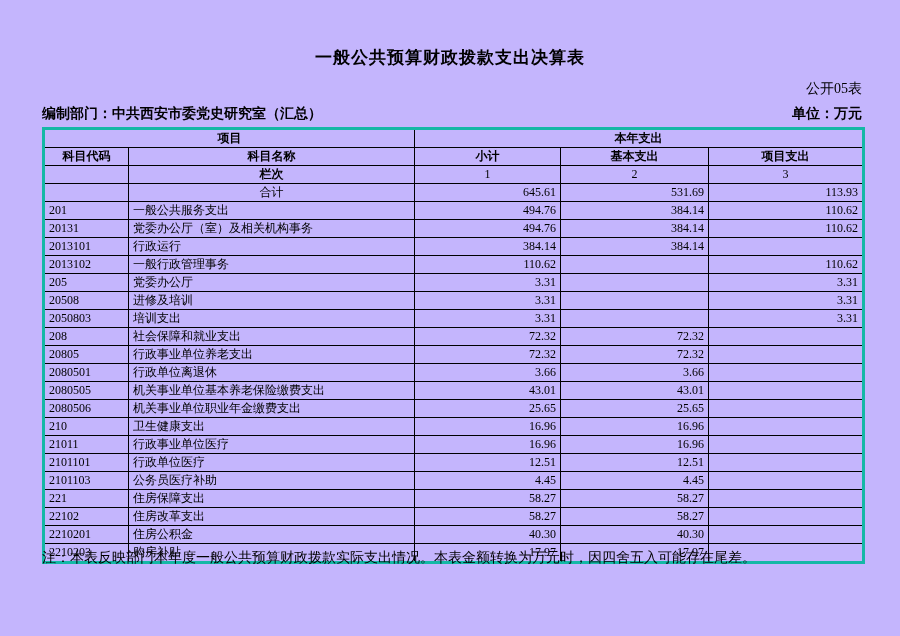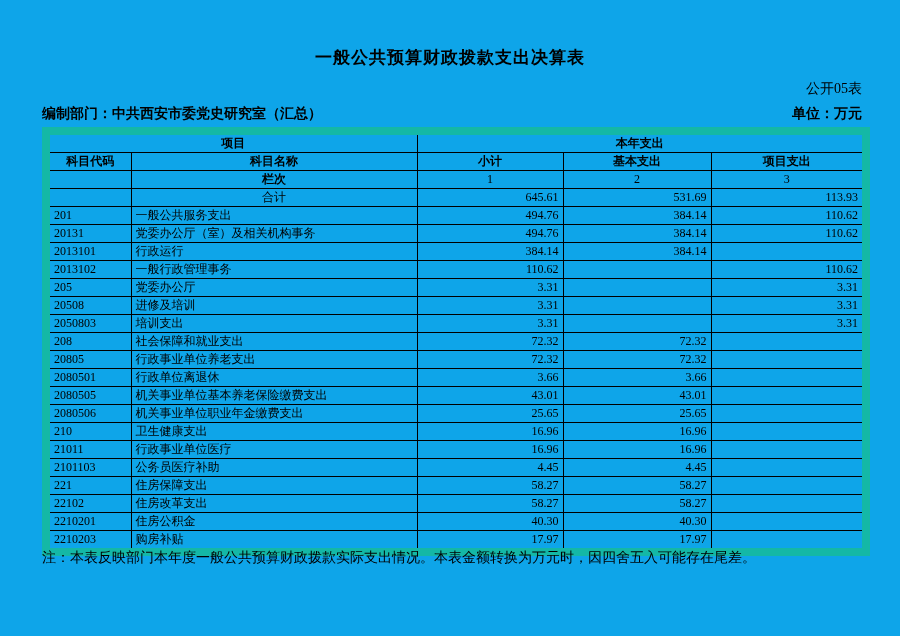--- a/index.html
+++ b/index.html
@@ -6,21 +6,21 @@
     margin: 0;
     padding: 0;
     background: #ffffff;
     color: #000000;
     font-family: "Liberation Serif", "DejaVu Serif", serif;
   }
   .page {
     position: relative;
     width: 900px;
     height: 636px;
-    background: #0ea5e9;
+    background: #c4b5fd;
     overflow: hidden;
   }
   .doc-title {
     position: absolute;
     top: 46px;
     left: 0;
     width: 900px;
     text-align: center;
     font-size: 17px;
     font-weight: bold;
@@ -44,21 +44,21 @@
     font-size: 14px;
     font-weight: bold;
   }
   table.budget {
     position: absolute;
     top: 127px;
     left: 42px;
     width: 820px;
     border-collapse: collapse;
     table-layout: fixed;
-    border: 8px solid #14b8a6;
+    border: 3px solid #14b8a6;
   }
   table.budget th,
   table.budget td {
     border: 1px solid #000;
     font-size: 12px;
     padding: 0 4px;
     overflow: hidden;
     white-space: nowrap;
     font-weight: normal;
   }
@@ -228,20 +228,27 @@
           <td class="num"></td>
         </tr>
         <tr>
           <td class="code">21011</td>
           <td class="name">行政事业单位医疗</td>
           <td class="num">16.96</td>
           <td class="num">16.96</td>
           <td class="num"></td>
         </tr>
         <tr>
+          <td class="code">2101101</td>
+          <td class="name">行政单位医疗</td>
+          <td class="num">12.51</td>
+          <td class="num">12.51</td>
+          <td class="num"></td>
+        </tr>
+        <tr>
           <td class="code">2101103</td>
           <td class="name">公务员医疗补助</td>
           <td class="num">4.45</td>
           <td class="num">4.45</td>
           <td class="num"></td>
         </tr>
         <tr>
           <td class="code">221</td>
           <td class="name">住房保障支出</td>
           <td class="num">58.27</td>

